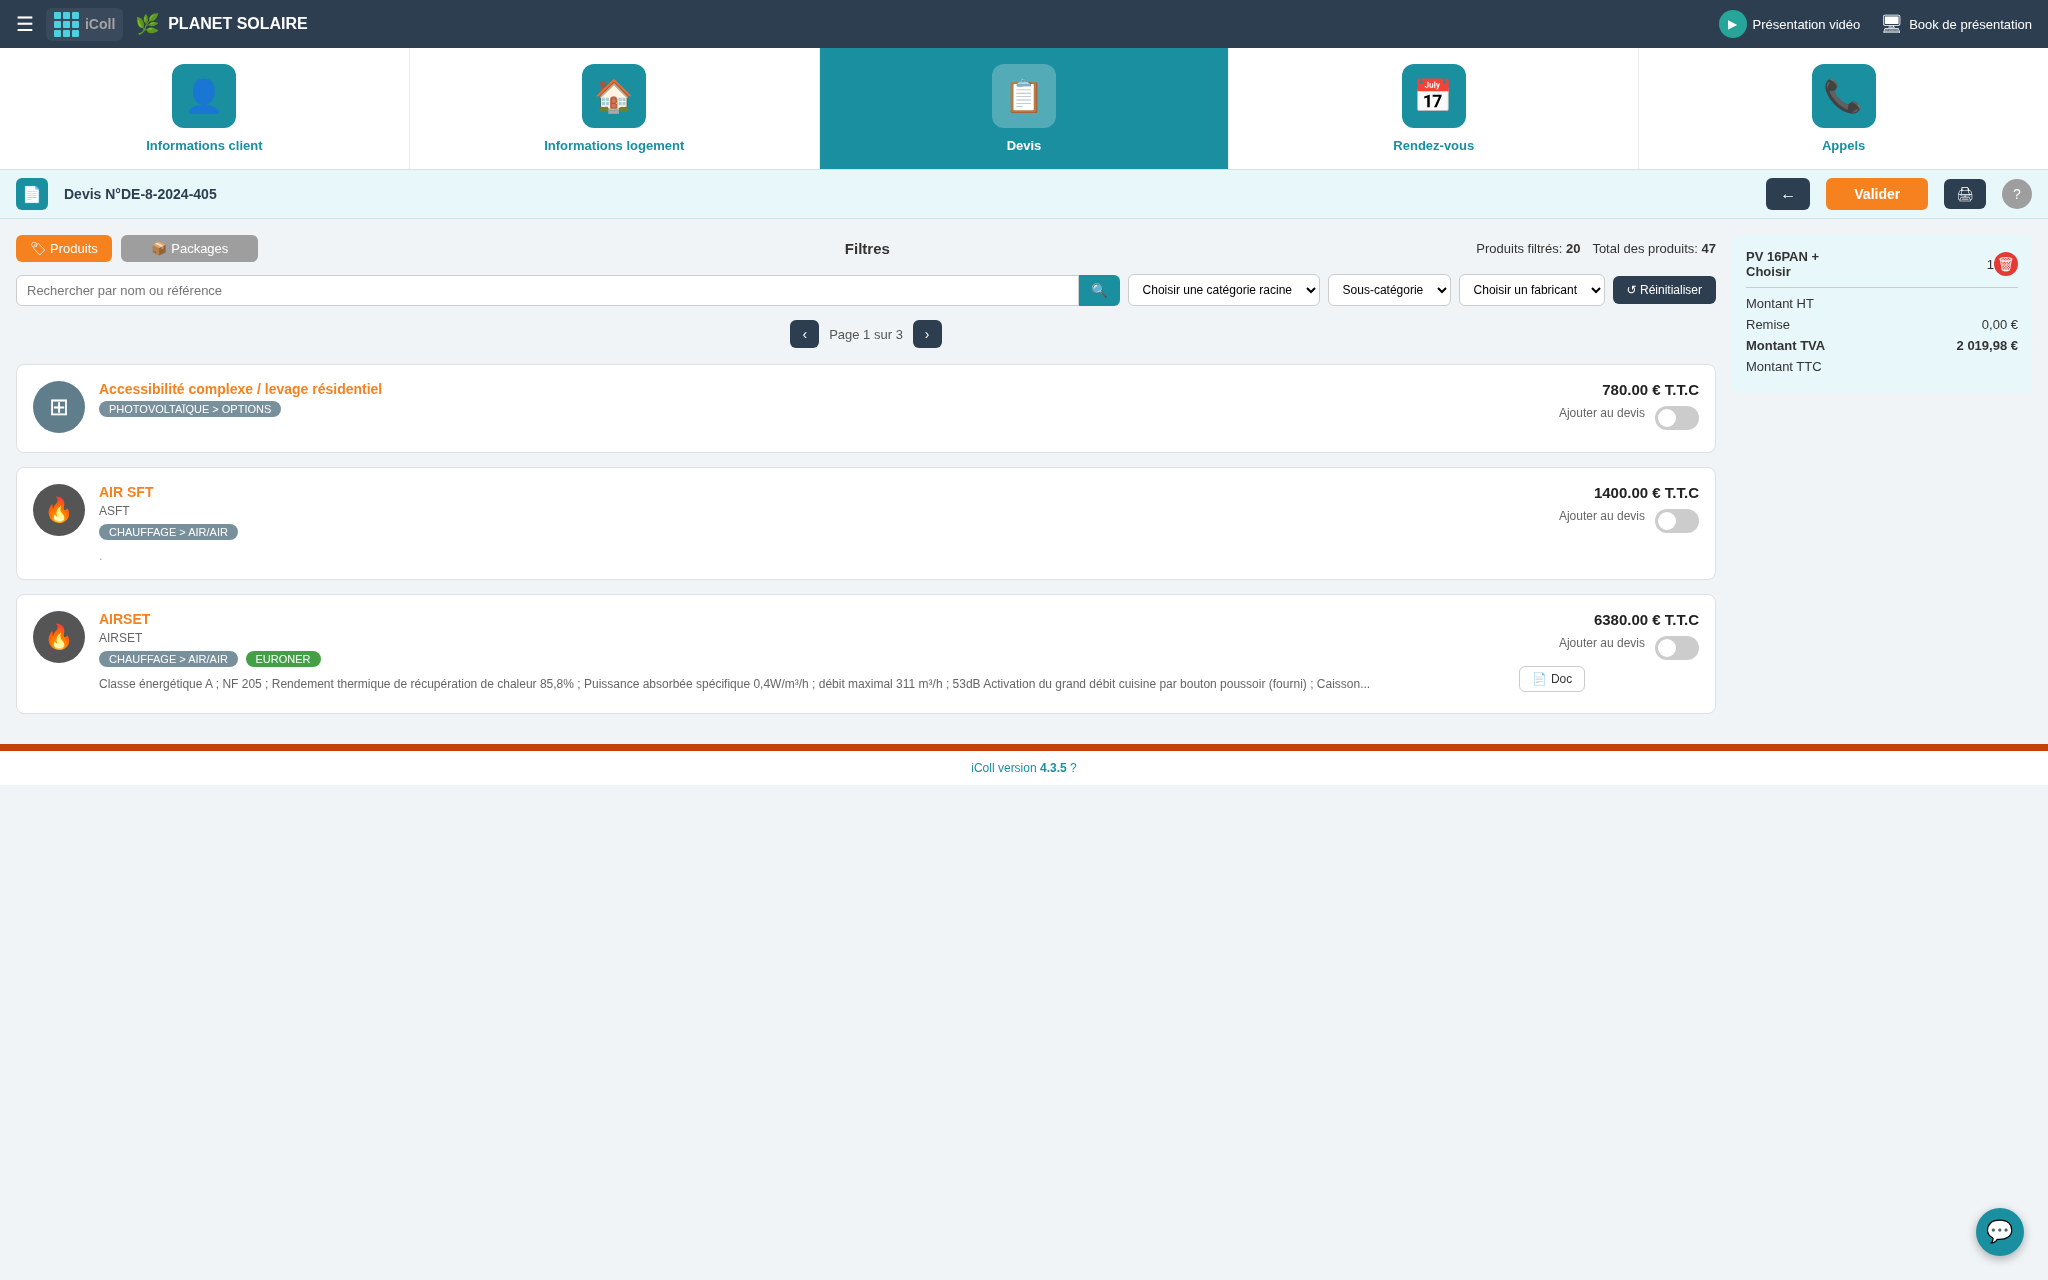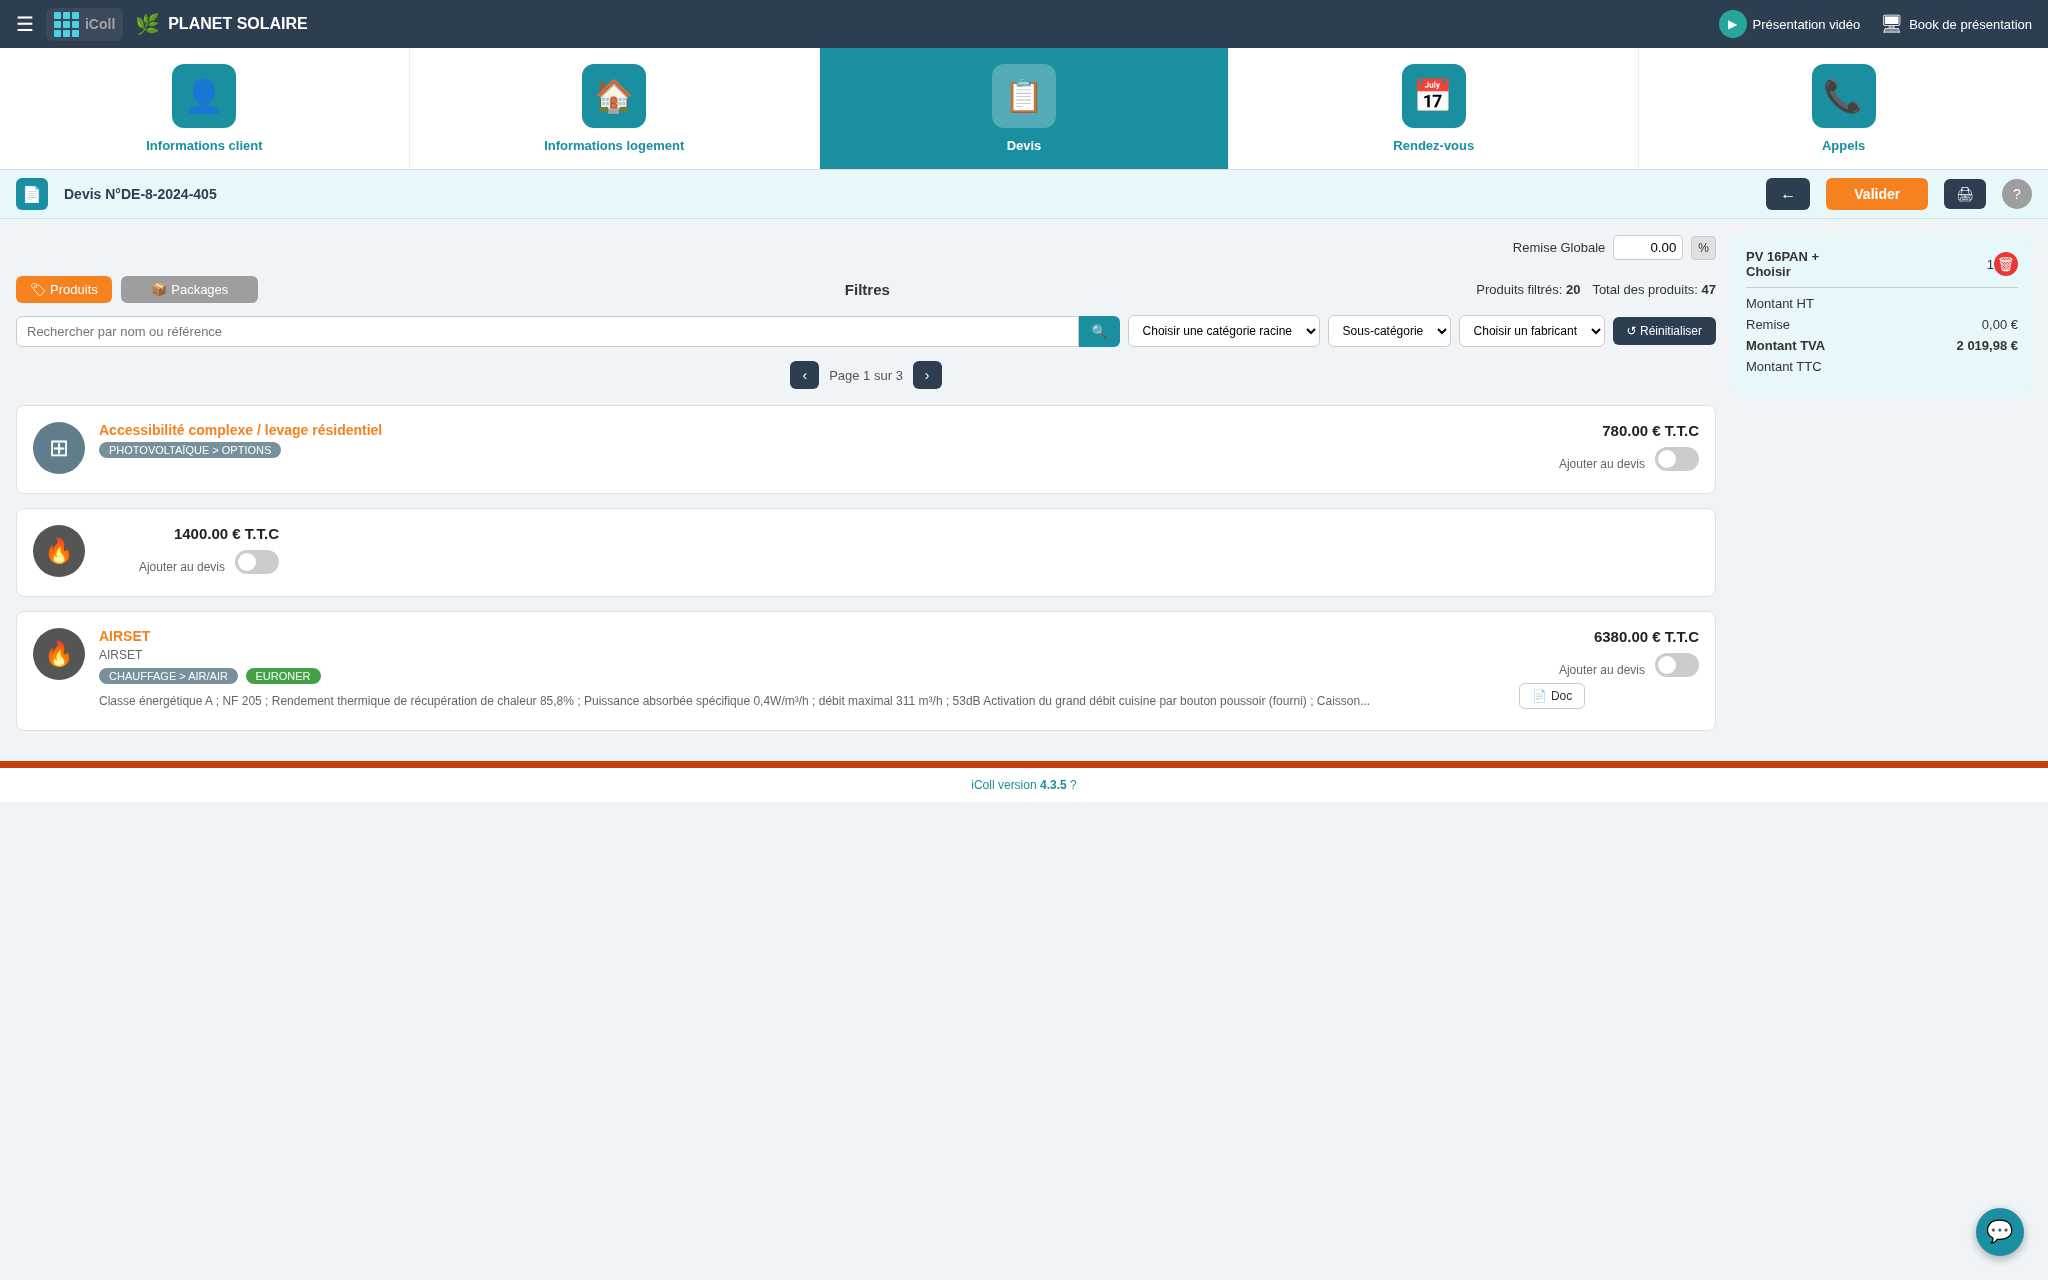--- a/index.html
+++ b/index.html
@@ -122,21 +122,21 @@
     .product-info { flex: 1; }
     .product-name { color: #f5821f; font-weight: bold; font-size: 14px; margin-bottom: 4px; cursor: pointer; }
     .product-desc { color: #666; font-size: 12px; margin-bottom: 6px; }
     .product-tag {
       display: inline-block; background: #b0bec5; color: #fff; border-radius: 12px;
       padding: 2px 10px; font-size: 11px; margin-right: 4px; margin-bottom: 4px;
     }
     .product-tag.green { background: #43a047; }
     .product-right { text-align: right; min-width: 180px; }
     .product-price { font-weight: bold; font-size: 15px; color: #222; margin-bottom: 8px; }
-    .add-row { display: flex; align-items: flex-end; justify-content: flex-end; gap: 10px; margin-bottom: 6px; }
+    .add-row { display: flex; align-items: flex-start; justify-content: flex-end; gap: 10px; margin-bottom: 6px; }
     .add-label { font-size: 12px; color: #666; }
     .toggle { width: 44px; height: 24px; background: #ccc; border-radius: 12px; position: relative; cursor: pointer; }
     .toggle::after { content:''; position: absolute; top: 3px; left: 3px; width: 18px; height: 18px; background: #fff; border-radius: 50%; transition: 0.2s; }
     .btn-doc { background: #fff; border: 1px solid #ccc; border-radius: 6px; padding: 5px 12px; cursor: pointer; font-size: 12px; color: #333; display: flex; align-items: center; gap: 4px; }
 
     
     .rp-item { display: flex; align-items: center; justify-content: space-between; margin-bottom: 8px; }
     .rp-item-name { font-weight: bold; font-size: 13px; color: #333; flex: 1; }
     .rp-qty { font-size: 13px; color: #333; }
     .rp-del { background: #e53935; color: #fff; border: none; border-radius: 50%; width: 24px; height: 24px; cursor: pointer; font-size: 14px; }
@@ -221,25 +221,20 @@
   <span class="devis-title">Devis N°DE-8-2024-405</span>
   <button class="btn-arrow">←</button>
   <button class="btn-valider">Valider</button>
   <button class="btn-print">🖨</button>
   <button class="btn-help" style="margin-left:auto;">?</button>
 </div>
 
 <div class="main-content">
   <div class="left-panel">
 
-    <div class="remise-row">
-      <span>Remise Globale</span>
-      <input class="remise-input" type="text" value="0.00" style="">
-      <span class="remise-pct">%</span>
-    </div>
 
     <div style="display:flex;align-items:center;justify-content:space-between;margin-bottom:12px;">
       <div>
         <button class="btn-produits">🏷 Produits</button>
         <button class="btn-packages">📦 Packages</button>
       </div>
       <span class="filtres-title">Filtres</span>
       <div style="display:flex;gap:12px;">
         <span>
           <span>Produits filtrés:</span>
@@ -288,20 +283,26 @@
             <span class="add-label">Ajouter au devis</span>
             <div class="toggle"></div>
           </div>
         </div>
       </div>
     </div>
 
     <div class="product-card">
       <div class="product-top">
         <div class="product-icon-wrap fire">🔥</div>
+        <div class="product-info">
+          <div class="product-name">AIR SFT</div>
+          <div class="product-desc">ASFT</div>
+          <span class="product-tag" style="background:#78909c;">CHAUFFAGE &gt; AIR/AIR</span>
+          <div style="color:#aaa;font-size:13px;margin-top:4px;">.</div>
+        </div>
         <div class="product-right">
           <div class="product-price">1400.00 € T.T.C</div>
           <div class="add-row">
             <span class="add-label">Ajouter au devis</span>
             <div class="toggle"></div>
           </div>
         </div>
       </div>
     </div>
 

